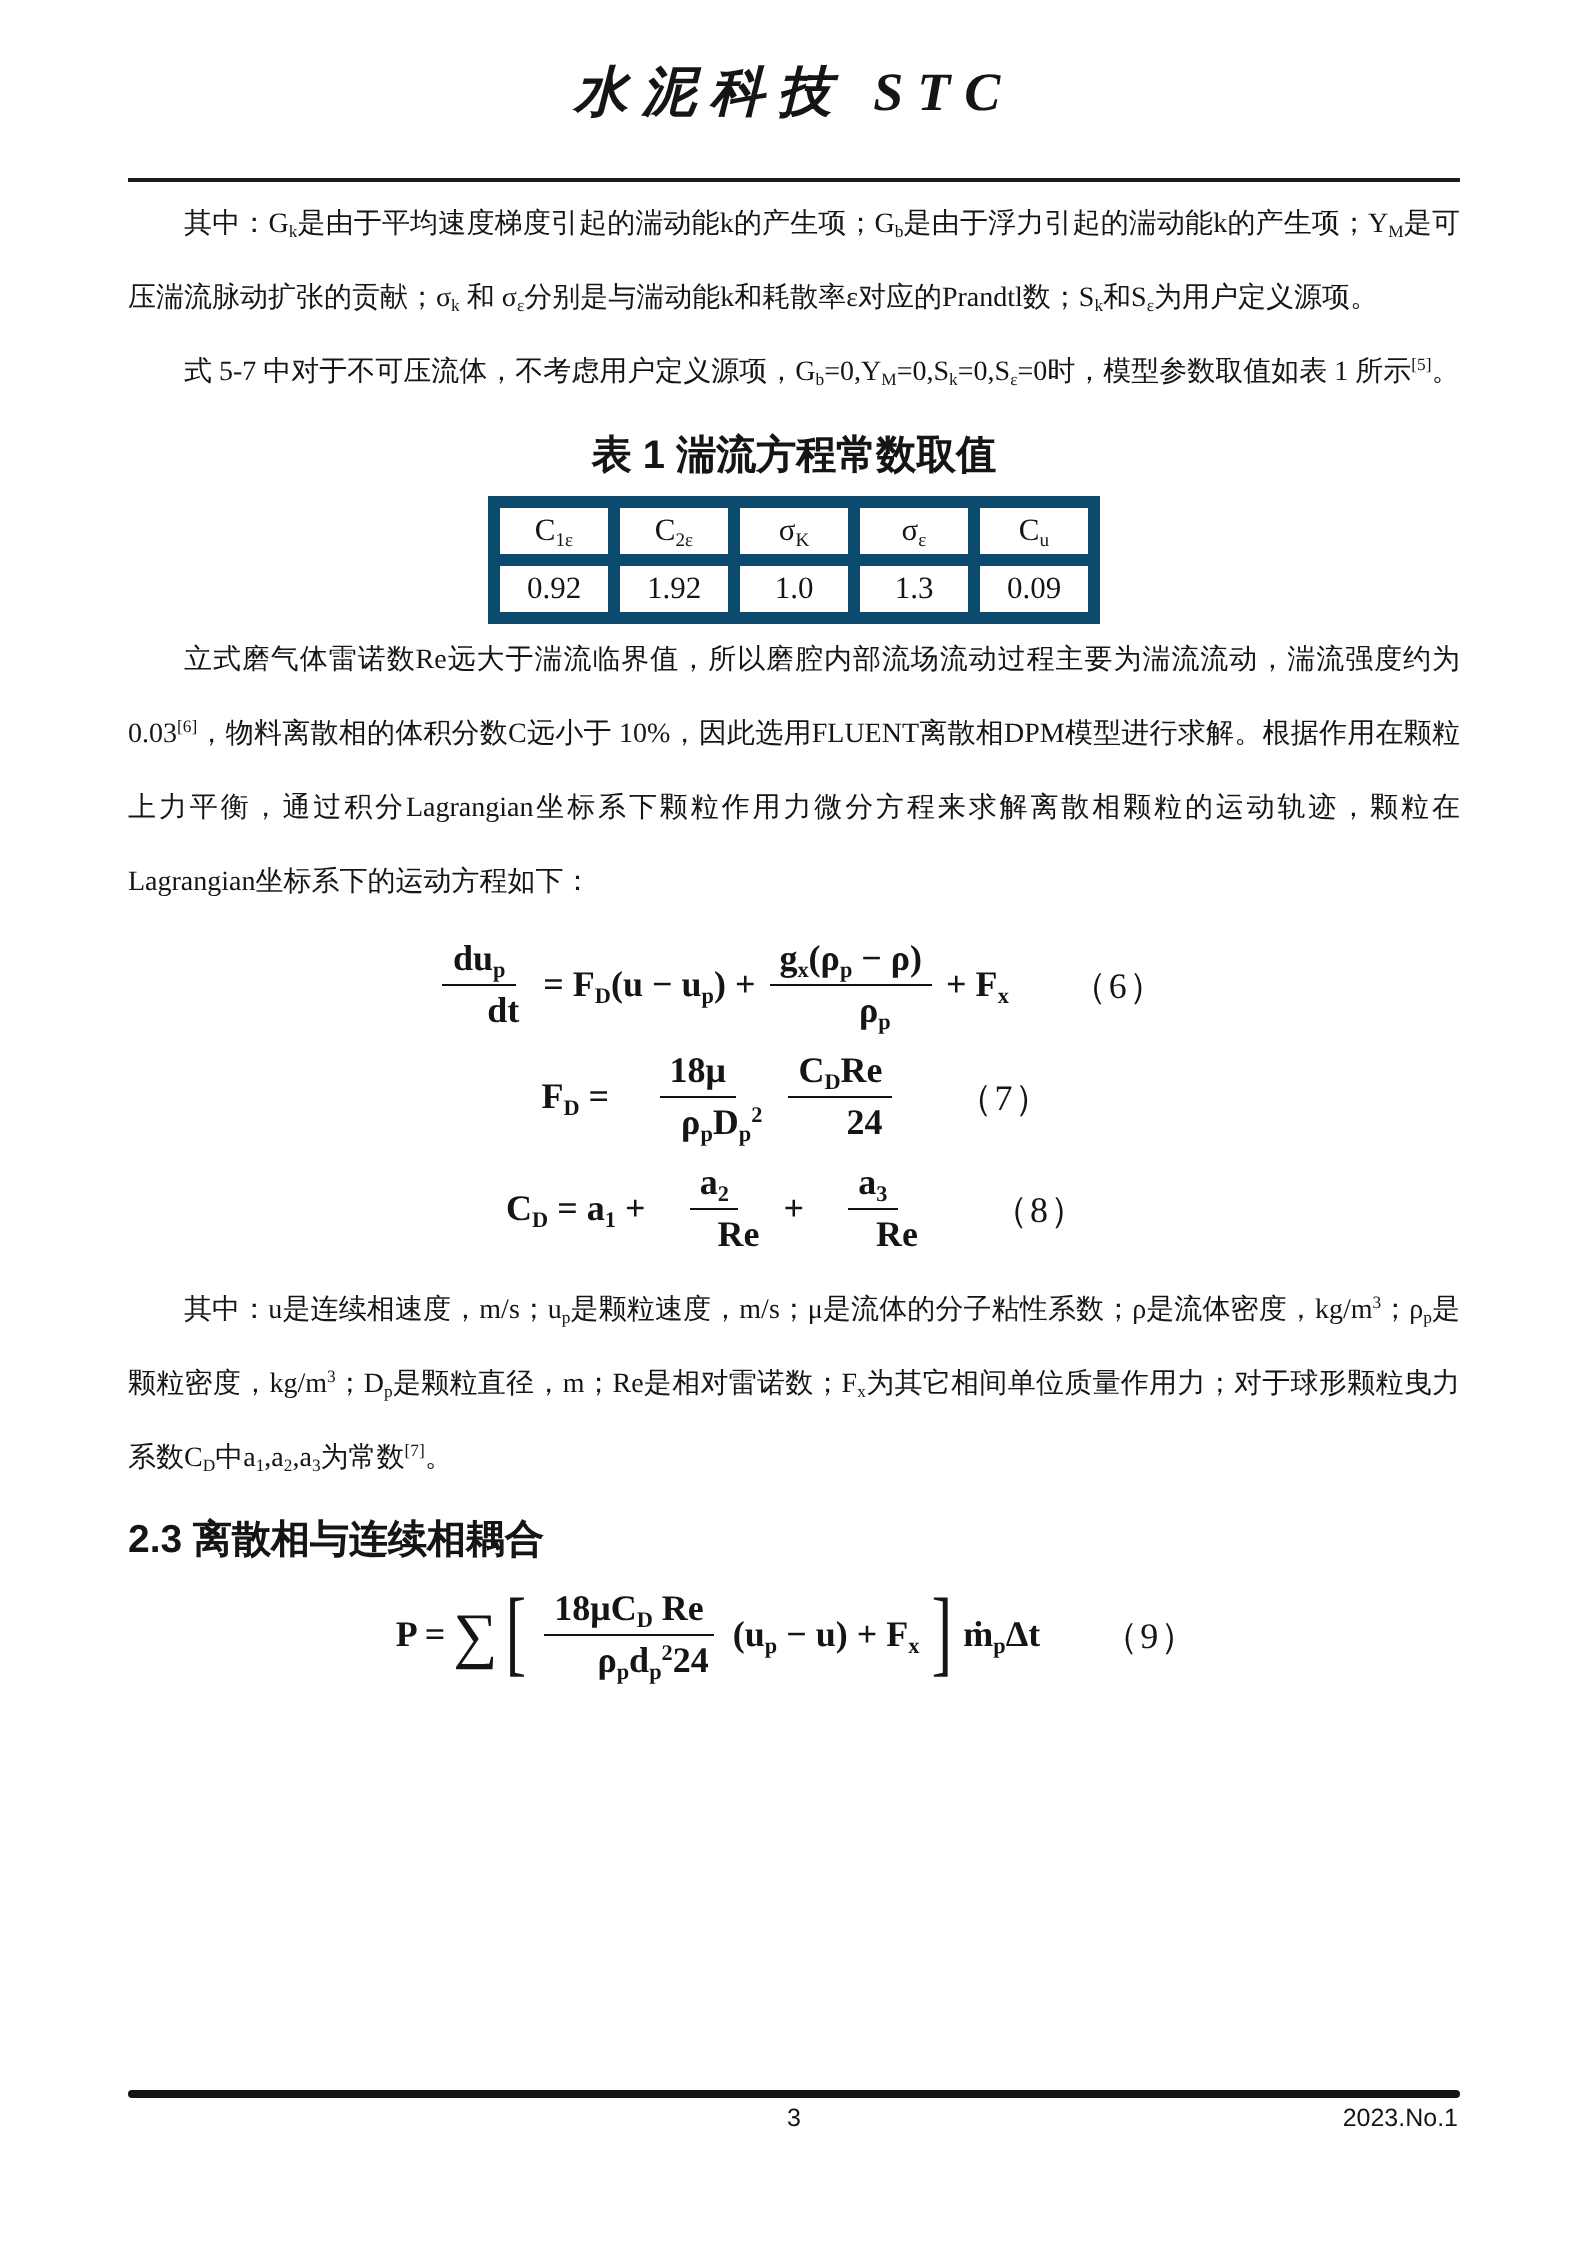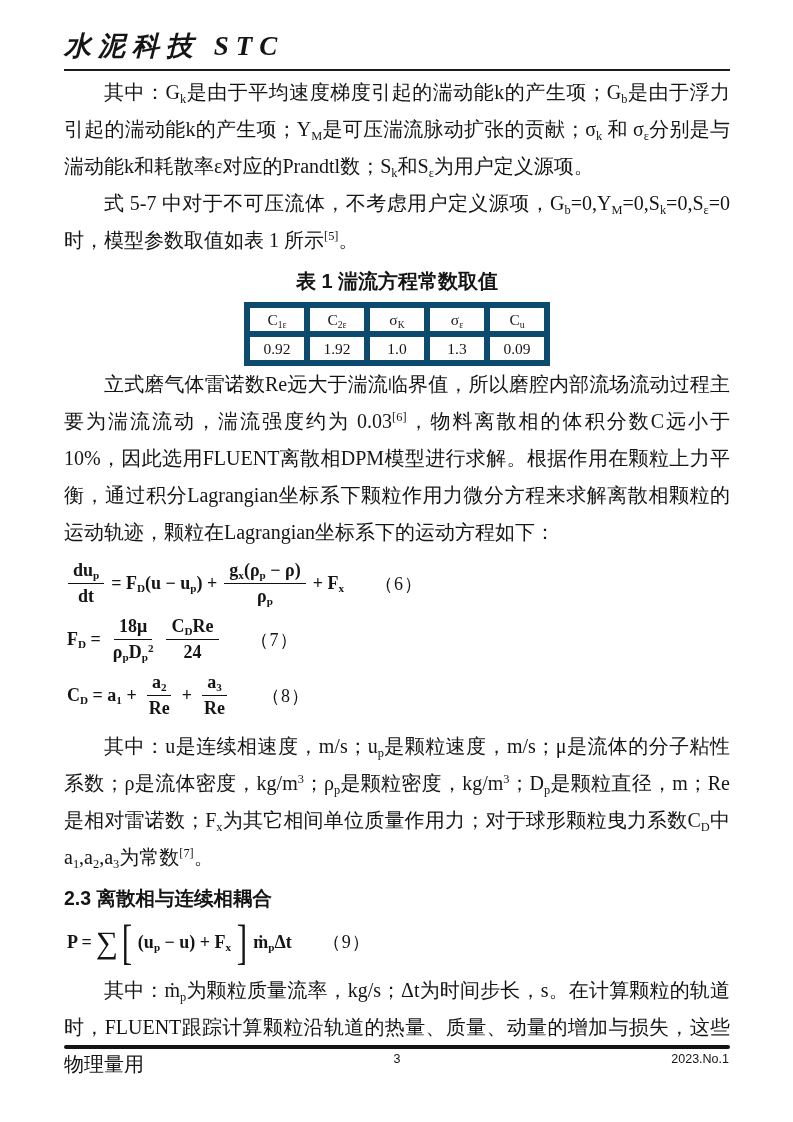--- a/index.html
+++ b/index.html
@@ -5,27 +5,27 @@
   * { margin:0; padding:0; box-sizing:border-box; }
   html,body { background:#ffffff; }
   .page {
     width:793px; height:1122px; position:relative; overflow:hidden;
     background:#ffffff; color:#151515;
     font-family:"Liberation Serif", serif;
   }
   .content { padding:28px 63px 0 64px; }
 
   .journal-title {
-    font-size:27px; font-weight:bold; font-style:italic;
-    letter-spacing:7px; margin-bottom:5px;
+    text-align:center; font-size:27px; font-weight:bold; font-style:italic;
+    letter-spacing:7px; margin-bottom:25px;
   }
   .header-rule { border:none; border-top:2px solid #1c1c1c; margin-bottom:3px; }
 
   .para {
-    font-size:20px; line-height:37px; text-align:justify; text-indent:2em;
+    font-size:14px; line-height:37px; text-align:justify; text-indent:2em;
   }
   sub, sup { font-size:0.62em; line-height:0; }
   sub { vertical-align:-0.3em; }
   sup { vertical-align:0.55em; }
 
   .table-caption {
     text-align:center; font-family:"Liberation Sans", sans-serif;
     font-weight:bold; font-size:20px; margin-top:9px;
   }
   table.constants { border-collapse:collapse; margin:7px auto 0; border:2px solid #111; }
@@ -33,27 +33,27 @@
     border:6px solid #0c4a6e; width:60px; height:29px; text-align:center;
     font-weight:normal; font-size:15.5px; font-family:"Liberation Serif", serif;
   }
 
   .section-heading {
     font-family:"Liberation Sans", sans-serif; font-weight:bold;
     font-size:19.5px; line-height:29px; margin-top:8px;
   }
 
   .equation {
-    display:flex; align-items:center;
+    display:flex; justify-content:center; align-items:center;
     font-size:18px; font-weight:bold; margin:9px 0; white-space:nowrap;
   }
   .eqt { margin:0 3px; }
   .frac { display:inline-flex; flex-direction:column; align-items:center; margin:0 4px; }
   .frac .num { padding:0 5px 2px; border-bottom:1.5px solid #111; }
-  .frac .den { padding:2px 5px 0; }
+  .frac .den { padding:2px 5px 0;margin-left:24px; }
   .eq-label { font-weight:normal; margin-left:28px; letter-spacing:1px; }
   .sum { font-size:31px; font-weight:normal; margin:0 1px; line-height:1; }
   .bracket { font-size:48px; font-weight:300; line-height:0.85; transform:scaleX(0.65); }
 
   .footer { position:absolute; left:64px; right:63px; top:1045px; }
   .footer-rule { height:4px; background:#141414; border-radius:2px; }
   .footer-row { position:relative; height:20px; margin-top:3px;
     font-family:"Liberation Sans", sans-serif; font-size:12.5px; }
   .page-number { position:absolute; left:50%; transform:translateX(-50%); }
   .issue { position:absolute; right:1px; }
@@ -135,27 +135,30 @@
     </div>
 
     <p class="para">其中：u是连续相速度，m/s；u<sub>p</sub>是颗粒速度，m/s；μ是流体的分子粘性系数；ρ是流体密度，kg/m<sup>3</sup>；ρ<sub>p</sub>是颗粒密度，kg/m<sup>3</sup>；D<sub>p</sub>是颗粒直径，m；Re是相对雷诺数；F<sub>x</sub>为其它相间单位质量作用力；对于球形颗粒曳力系数C<sub>D</sub>中a<sub>1</sub>,a<sub>2</sub>,a<sub>3</sub>为常数<sup>[7]</sup>。</p>
 
     <h2 class="section-heading">2.3 离散相与连续相耦合</h2>
 
     <div class="equation">
       <span class="eqt">P =</span>
       <span class="sum">∑</span>
       <span class="bracket">[</span>
+      <span class="frac">
+        <span class="num">18μC<sub>D</sub> Re</span>
+        <span class="den">ρ<sub>p</sub>d<sub>p</sub><sup>2</sup>24</span>
+      </span>
       <span class="eqt">(u<sub>p</sub> − u) + F<sub>x</sub></span>
       <span class="bracket">]</span>
       <span class="eqt">ṁ<sub>p</sub>Δt</span>
       <span class="eq-label">（9）</span>
     </div>
 
-    <p class="para">其中：ṁ<sub>p</sub>为颗粒质量流率，kg/s；Δt为时间步长，s。在计算颗粒的轨道时，FLUENT跟踪计算颗粒沿轨道的热量、质量、动量的增加与损失，这些物理量用</p>
 
   </div>
 
   <div class="footer">
     <div class="footer-rule"></div>
     <div class="footer-row">
       <span class="page-number">3</span>
       <span class="issue">2023.No.1</span>
     </div>
   </div>

